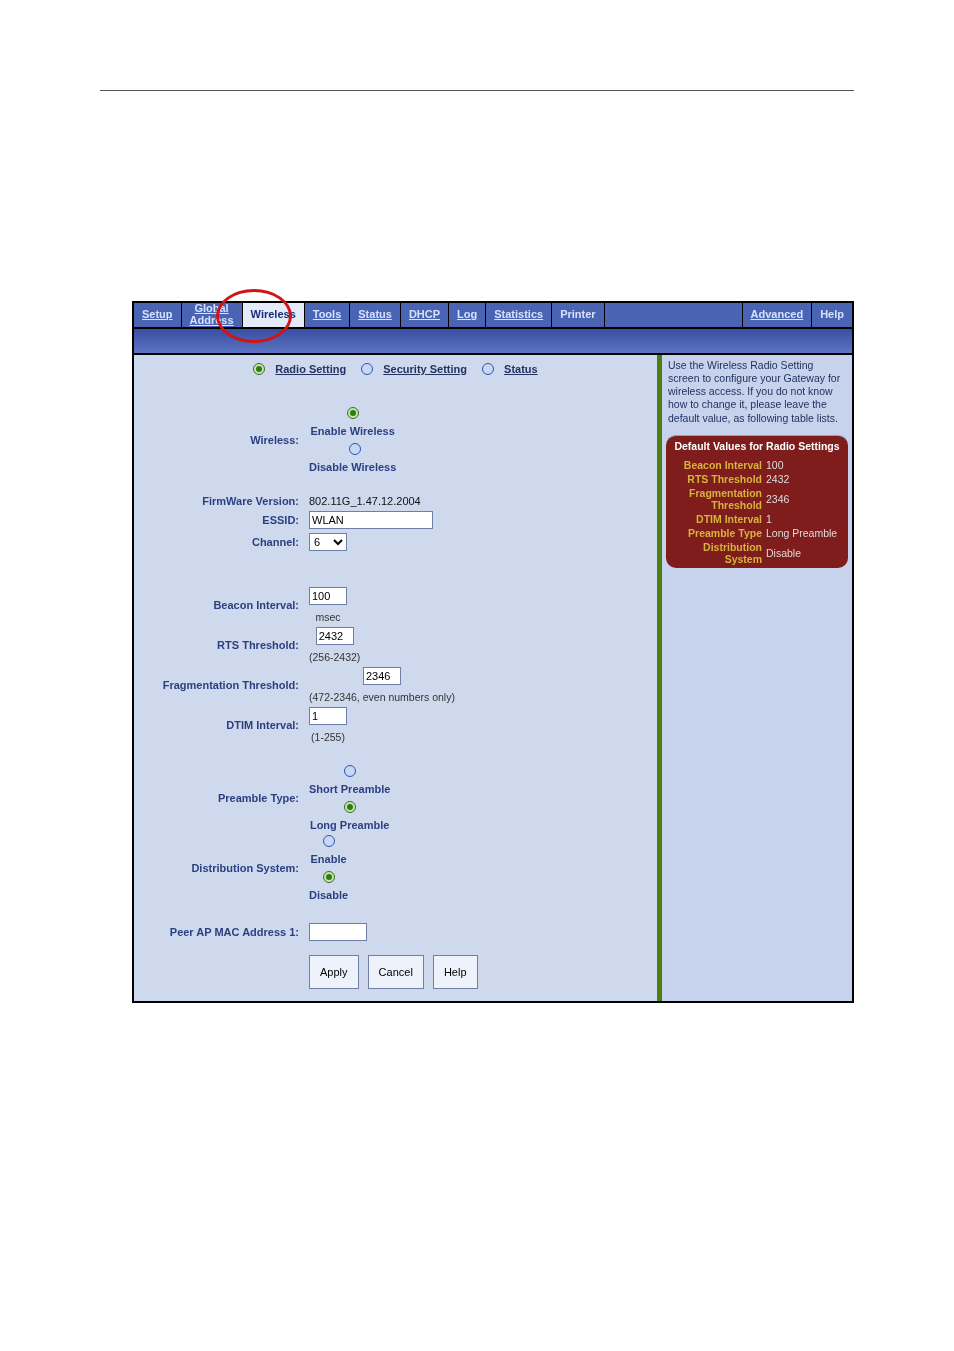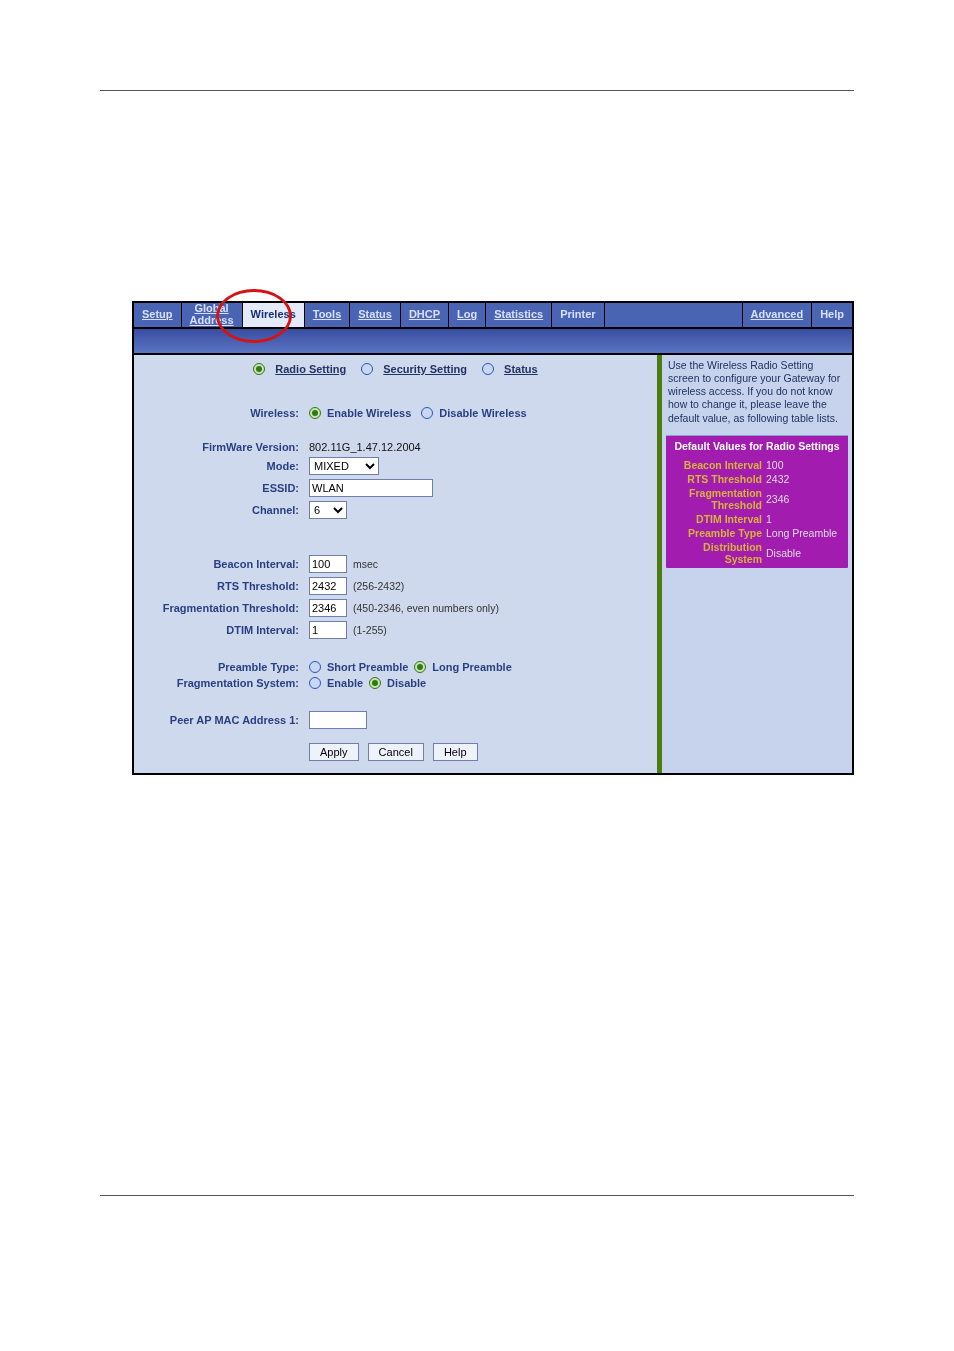--- a/index.html
+++ b/index.html
@@ -128,41 +128,42 @@
     font-weight: bold;
     color: #2a3f82;
     font-size: 11px;
   }
   .form-val {
     display: flex;
     align-items: center;
     gap: 6px;
     color: #2a3f82;
     font-weight: bold;
+    flex-direction: column;
   }
   .form-val.normal { font-weight: normal; color: #111; }
   input[type=text].fld {
     border: 1px solid #6e7fa8;
     height: 16px;
     font-size: 11px;
     padding: 0 2px;
     background: #fff;
   }
   select.fld {
     border: 1px solid #6e7fa8;
     height: 18px;
     font-size: 11px;
     background: #fff;
   }
   .hint { font-weight: normal; color: #333; font-size: 10.5px; }
   .btns { margin: 14px 0 0 175px; }
   .btn {
     border: 1px solid #6e7fa8;
     background: #eef2fb;
-    height: 18px;
+    height: 34px;
     font-size: 11px;
     padding: 0 10px;
     cursor: pointer;
     margin-right: 6px;
   }
   .side-text { padding: 4px 6px 10px 6px; line-height: 1.25; color: #223262; }
   .side-box {
     margin: 0 4px;
     border-top: 1px solid #8aa0c8;
     padding: 4px 0;
@@ -181,22 +182,22 @@
   }
   .dvlabel {
     width: 92px;
     text-align: right;
     padding-right: 4px;
     color: #d8b23a;
     font-weight: bold;
   }
   .dvvalue { color: #ddd; }
   .side-dark {
-    background: #a21caf;
-    border-radius: 1px;
+    background: #7f1d1d;
+    border-radius: 10px;
     padding: 2px 0;
   }
   .gap { height: 14px; }
 </style>
 </head>
 <body>
 
 <div class="page">
   <div class="hr-top"></div>
 
@@ -248,28 +249,20 @@
           </div>
         </div>
 
         <div class="gap"></div>
 
         <div class="form-row">
           <div class="form-label">FirmWare Version:</div>
           <div class="form-val normal">802.11G_1.47.12.2004</div>
         </div>
 
-        <div class="form-row">
-          <div class="form-label">Mode:</div>
-          <div class="form-val">
-            <select class="fld" style="width:70px">
-              <option>MIXED</option>
-            </select>
-          </div>
-        </div>
 
         <div class="form-row">
           <div class="form-label">ESSID:</div>
           <div class="form-val">
             <input type="text" class="fld" style="width: 118px;" value="WLAN">
           </div>
         </div>
 
         <div class="form-row">
           <div class="form-label">Channel:</div>
@@ -296,21 +289,21 @@
           <div class="form-val">
             <input type="text" class="fld" style="width: 32px;" value="2432">
             <span class="hint">(256-2432)</span>
           </div>
         </div>
 
         <div class="form-row">
           <div class="form-label">Fragmentation Threshold:</div>
           <div class="form-val">
             <input type="text" class="fld" style="width: 32px;" value="2346">
-            <span class="hint">(450-2346, even numbers only)</span>
+            <span class="hint">(472-2346, even numbers only)</span>
           </div>
         </div>
 
         <div class="form-row">
           <div class="form-label">DTIM Interval:</div>
           <div class="form-val">
             <input type="text" class="fld" style="width: 32px;" value="1">
             <span class="hint">(1-255)</span>
           </div>
         </div>
@@ -321,21 +314,21 @@
           <div class="form-label">Preamble Type:</div>
           <div class="form-val">
             <span class="radio-ring blue"></span>
             <span>Short Preamble</span>
             <span class="radio-ring sel"></span>
             <span>Long Preamble</span>
           </div>
         </div>
 
         <div class="form-row">
-          <div class="form-label">Fragmentation System:</div>
+          <div class="form-label">Distribution System:</div>
           <div class="form-val">
             <span class="radio-ring blue"></span>
             <span>Enable</span>
             <span class="radio-ring sel"></span>
             <span>Disable</span>
           </div>
         </div>
 
         <div class="gap"></div>
 

